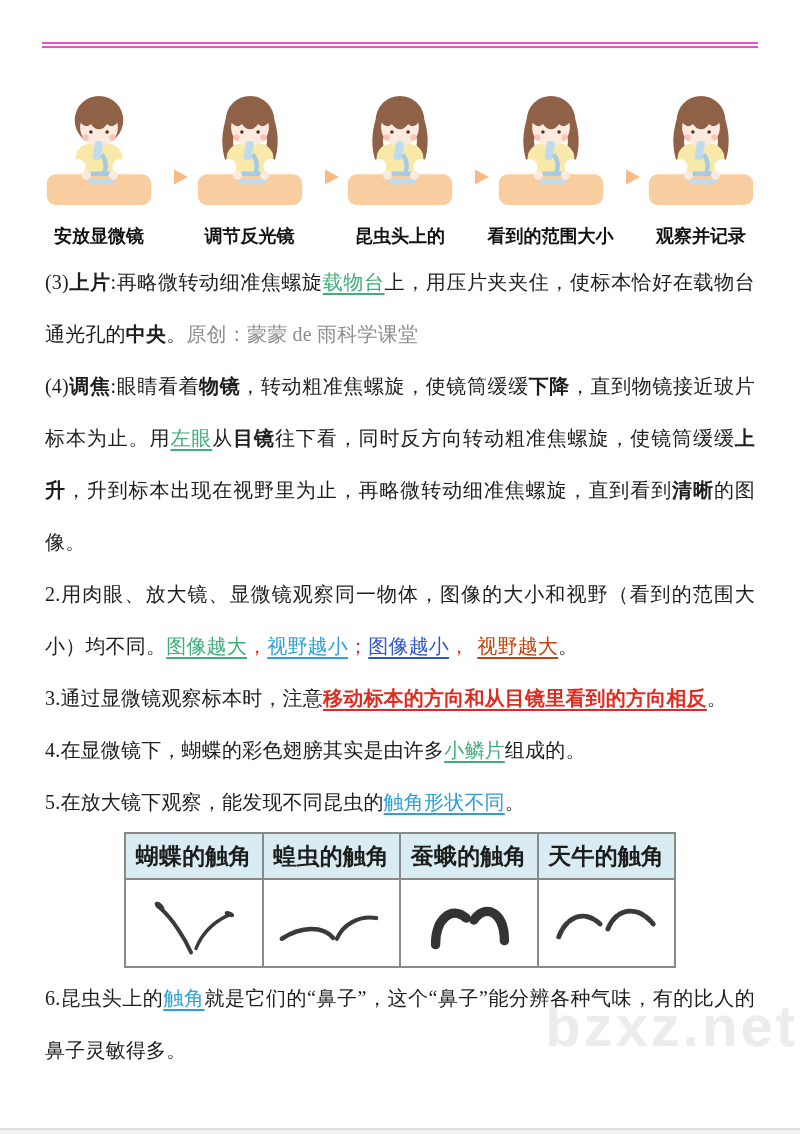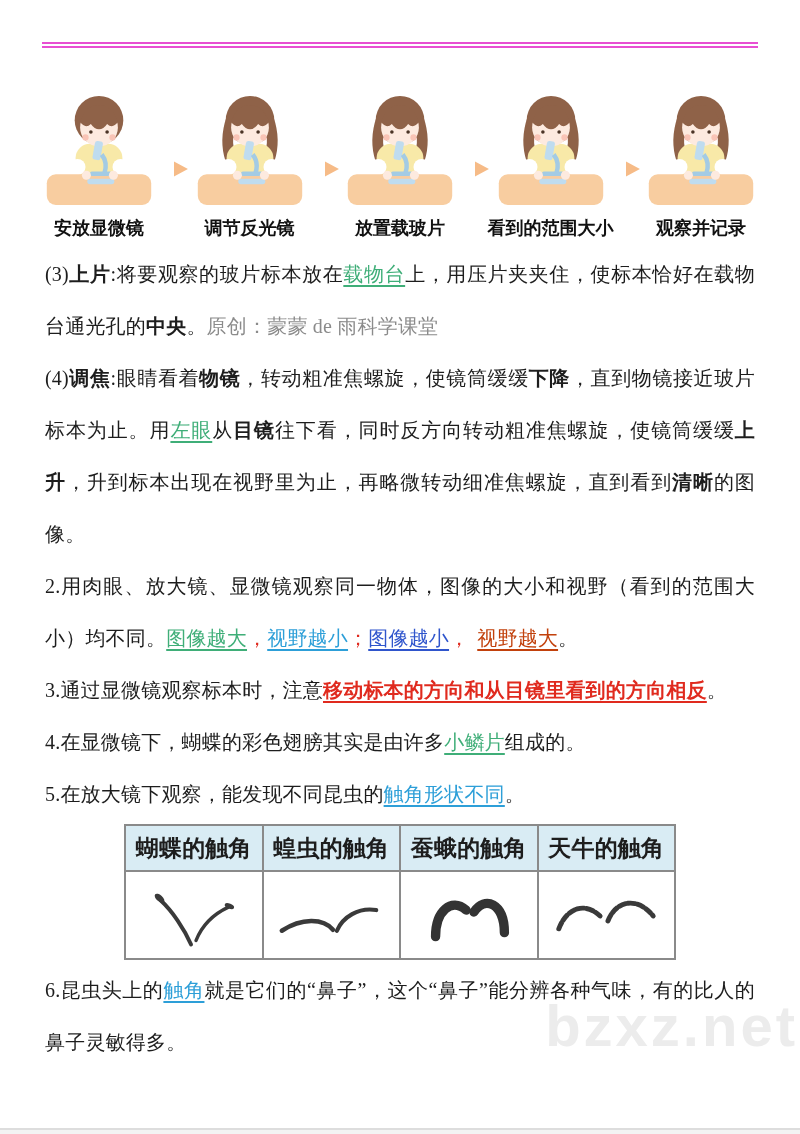--- a/index.html
+++ b/index.html
@@ -2,21 +2,21 @@
 <html><head>
 <meta charset="utf-8">
 <style>
   html,body{margin:0;padding:0;background:#ffffff;}
   .page{position:relative;width:800px;height:1134px;background:#ffffff;overflow:hidden;
         font-family:"Liberation Serif","DejaVu Serif",serif;color:#1d1d1d;}
   
   .top-rule{margin:42px 42px 0;height:2px;border-top:2px solid #e84fd2;border-bottom:2px solid #e84fd2;}
   
   .steps{display:flex;justify-content:space-between;align-items:flex-end;padding:0 40px;margin-top:42px;position:relative;z-index:1;}
-  .step{display:flex;flex-direction:column;align-items:center;width:118px;}
+  .step{display:flex;flex-direction:column;align-items:center;width:118px;gap:8px;}
   .kid{width:108px;height:120px;}
   .caption{font-weight:700;font-size:18px;color:#111;margin-top:6px;white-space:nowrap;}
   .arrow{width:32px;height:26px;margin-bottom:58px;}
   
   .content{position:relative;z-index:1;margin:8px 45px 0;font-size:20px;line-height:52px;text-align:justify;letter-spacing:.2px;}
   .content p{margin:0;}
   
   .b{font-weight:700;}
   .bu{font-weight:700;text-underline-offset:4px;}
   .gu{color:#3fae78;text-decoration:underline;text-underline-offset:4px;}
@@ -96,21 +96,21 @@
         </svg>
       <div class="caption">调节反光镜</div>
     </div>
     <svg class="arrow">
         <use href="#arrow-right"></use>
       </svg>
     <div class="step">
       <svg class="kid">
           <use href="#kid-girl"></use>
         </svg>
-      <div class="caption">放置载玻片</div>
+      <div class="caption">昆虫头上的</div>
     </div>
     <svg class="arrow">
         <use href="#arrow-right"></use>
       </svg>
     <div class="step">
       <svg class="kid">
           <use href="#kid-girl"></use>
         </svg>
       <div class="caption">看到的范围大小</div>
     </div>
@@ -119,21 +119,21 @@
       </svg>
     <div class="step">
       <svg class="kid">
           <use href="#kid-girl"></use>
         </svg>
       <div class="caption">观察并记录</div>
     </div>
   </div>
 
   <div class="content">
-    <p><span>(3)</span><span class="b">上片</span><span>:将要观察的玻片标本放在</span><span class="gu">载物台</span><span>上，用压片夹夹住，使标本恰好在载物台通光孔的</span><span class="bu">中央</span><span>。</span><span class="gray">原创：蒙蒙 de 雨科学课堂</span></p>
+    <p><span>(3)</span><span class="b">上片</span><span>:再略微转动细准焦螺旋</span><span class="gu">载物台</span><span>上，用压片夹夹住，使标本恰好在载物台通光孔的</span><span class="bu">中央</span><span>。</span><span class="gray">原创：蒙蒙 de 雨科学课堂</span></p>
     <p><span>(4)</span><span class="b">调焦</span><span>:眼睛看着</span><span class="bu">物镜</span><span>，转动粗准焦螺旋，使镜筒缓缓</span><span class="bu">下降</span><span>，直到物镜接近玻片标本为止。用</span><span class="gu">左眼</span><span>从</span><span class="bu">目镜</span><span>往下看，同时反方向转动粗准焦螺旋，使镜筒缓缓</span><span class="bu">上升</span><span>，升到标本出现在视野里为止，再略微转动细准焦螺旋，直到看到</span><span class="bu">清晰</span><span>的图像。</span></p>
     <p><span>2.用肉眼、放大镜、显微镜观察同一物体，图像的大小和视野（看到的范围大小）均不同。</span><span class="gu">图像越大</span><span class="r">，</span><span class="su">视野越小</span><span class="r">；</span><span class="blu">图像越小</span><span class="r">，</span><span class="nu">视野越大</span><span>。</span></p>
     <p><span>3.通过显微镜观察标本时，注意</span><span class="ru">移动标本的方向和从目镜里看到的方向相反</span><span>。</span></p>
     <p><span>4.在显微镜下，蝴蝶的彩色翅膀其实是由许多</span><span class="gu">小鳞片</span><span>组成的。</span></p>
     <p><span>5.在放大镜下观察，能发现不同昆虫的</span><span class="su">触角形状不同</span><span>。</span></p>
 
     <table class="antenna">
       <tbody>
           <tr>
         <th>蝴蝶的触角</th>

